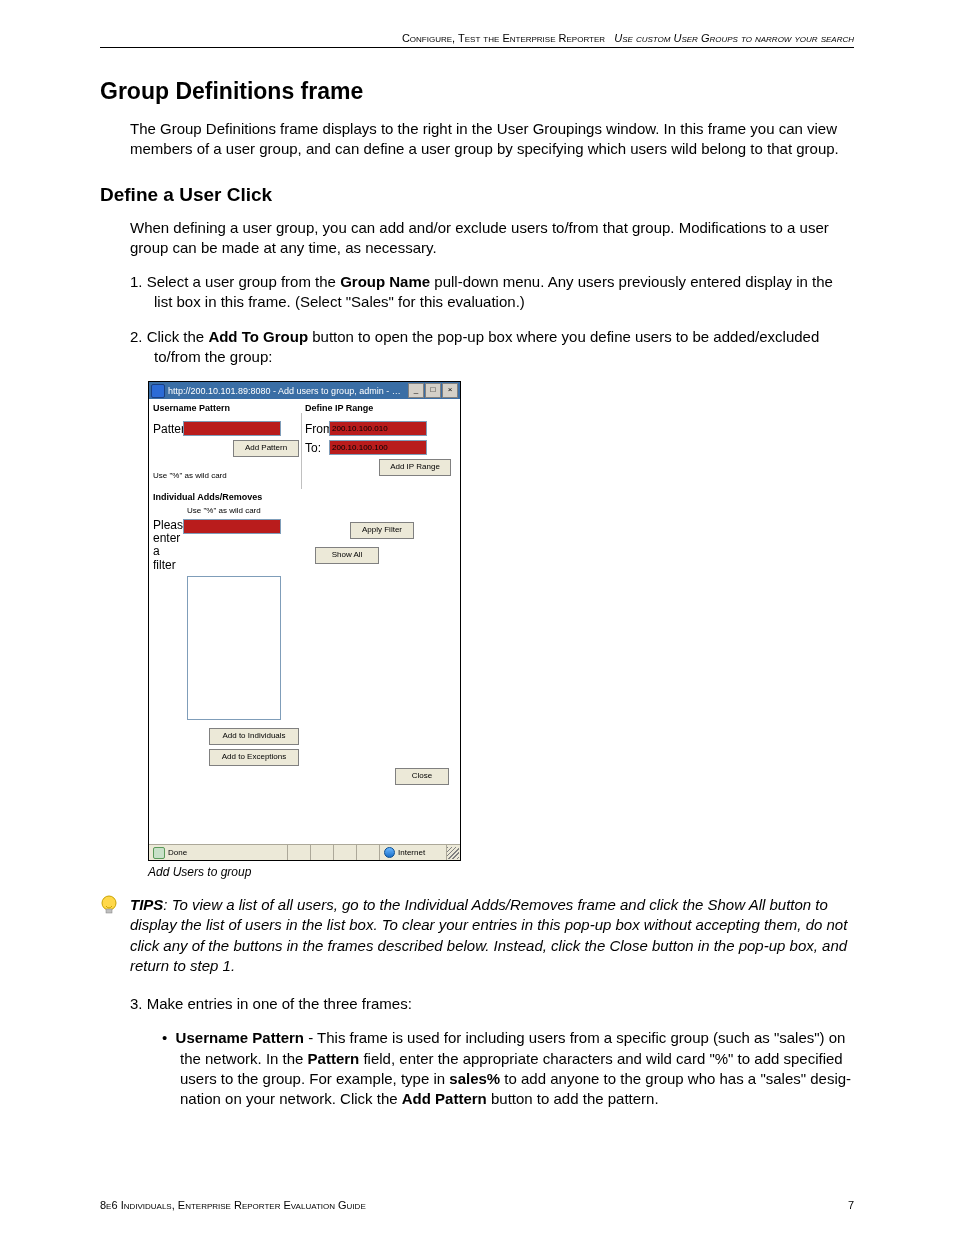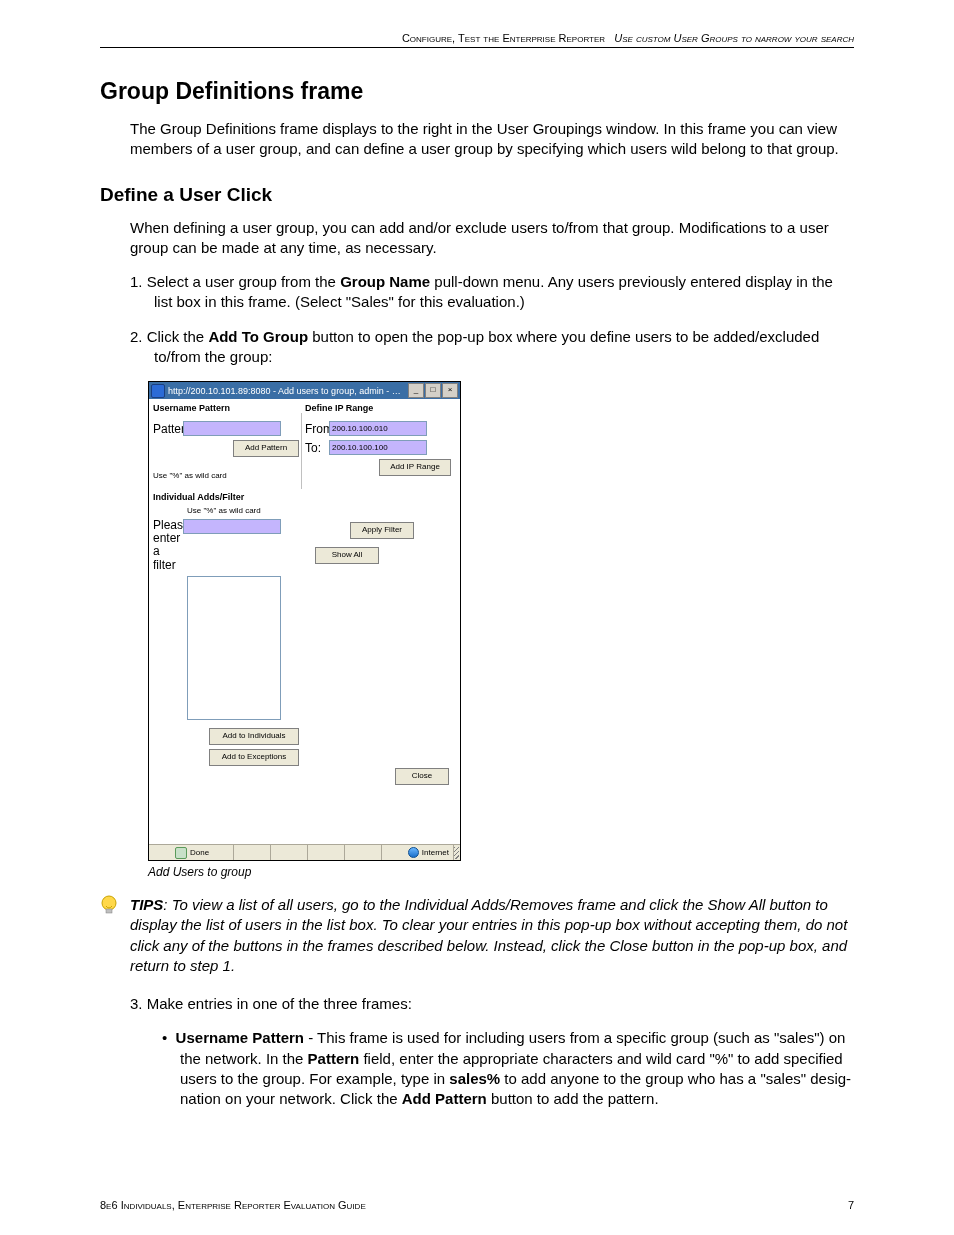--- a/index.html
+++ b/index.html
@@ -179,21 +179,21 @@
     display: flex;
     align-items: center;
     margin-bottom: 4px;
   }
   .lbl {
     font-size: 12px;
     width: 30px;
   }
   .txt {
     border: 1px solid #7f9db9;
-    background: #c4b5fd;
+    background: #b91c1c;
     height: 13px;
     font-size: 8px;
     padding: 0 2px;
     line-height: 13px;
   }
   .btn {
     border: 1px solid #808080;
     background: #ece9d8;
     font-size: 8px;
     height: 15px;
@@ -223,21 +223,20 @@
     display: flex;
     font-size: 8px;
     align-items: center;
   }
   .status-cell {
     border-right: 1px solid #aca899;
     height: 100%;
     display: flex;
     align-items: center;
     padding: 0 4px;
-    margin-left: 22px;
   }
   .grip {
     width: 12px;
     height: 12px;
     margin-left: auto;
     margin-right: 1px;
     background: repeating-linear-gradient(135deg, #808080 0px, #808080 1px, transparent 1px, transparent 3px);
   }
   .globe {
     width: 9px;
@@ -291,21 +290,21 @@
           <div class="section-title">Username Pattern</div>
           <div class="row" style="margin-top:8px;">
             <div class="lbl">Pattern:</div>
             <div class="txt" style="width:92px;"></div>
           </div>
           <div style="text-align:right; margin-top:4px;">
             <span class="btn" style="display:inline-block; width:52px;">Add Pattern</span>
           </div>
           <div class="hint" style="margin-top:14px;">Use "%" as wild card</div>
 
-          <div class="section-title2">Individual Adds/Filter</div>
+          <div class="section-title2">Individual Adds/Removes</div>
           <div class="hint" style="margin-left:34px; margin-top:4px;">Use "%" as wild card</div>
           <div class="row" style="align-items:flex-start; margin-top:4px;">
             <div class="lbl" style="width:30px; line-height:1.1;">Please enter a filter</div>
             <div class="txt" style="width:92px;"></div>
           </div>
           <div style="margin-left:34px; margin-top:4px;">
             <div class="listbox"></div>
           </div>
           <div style="text-align:right; margin-top:8px;">
             <span class="btn" style="display:inline-block; width:76px;">Add to Individuals</span>

